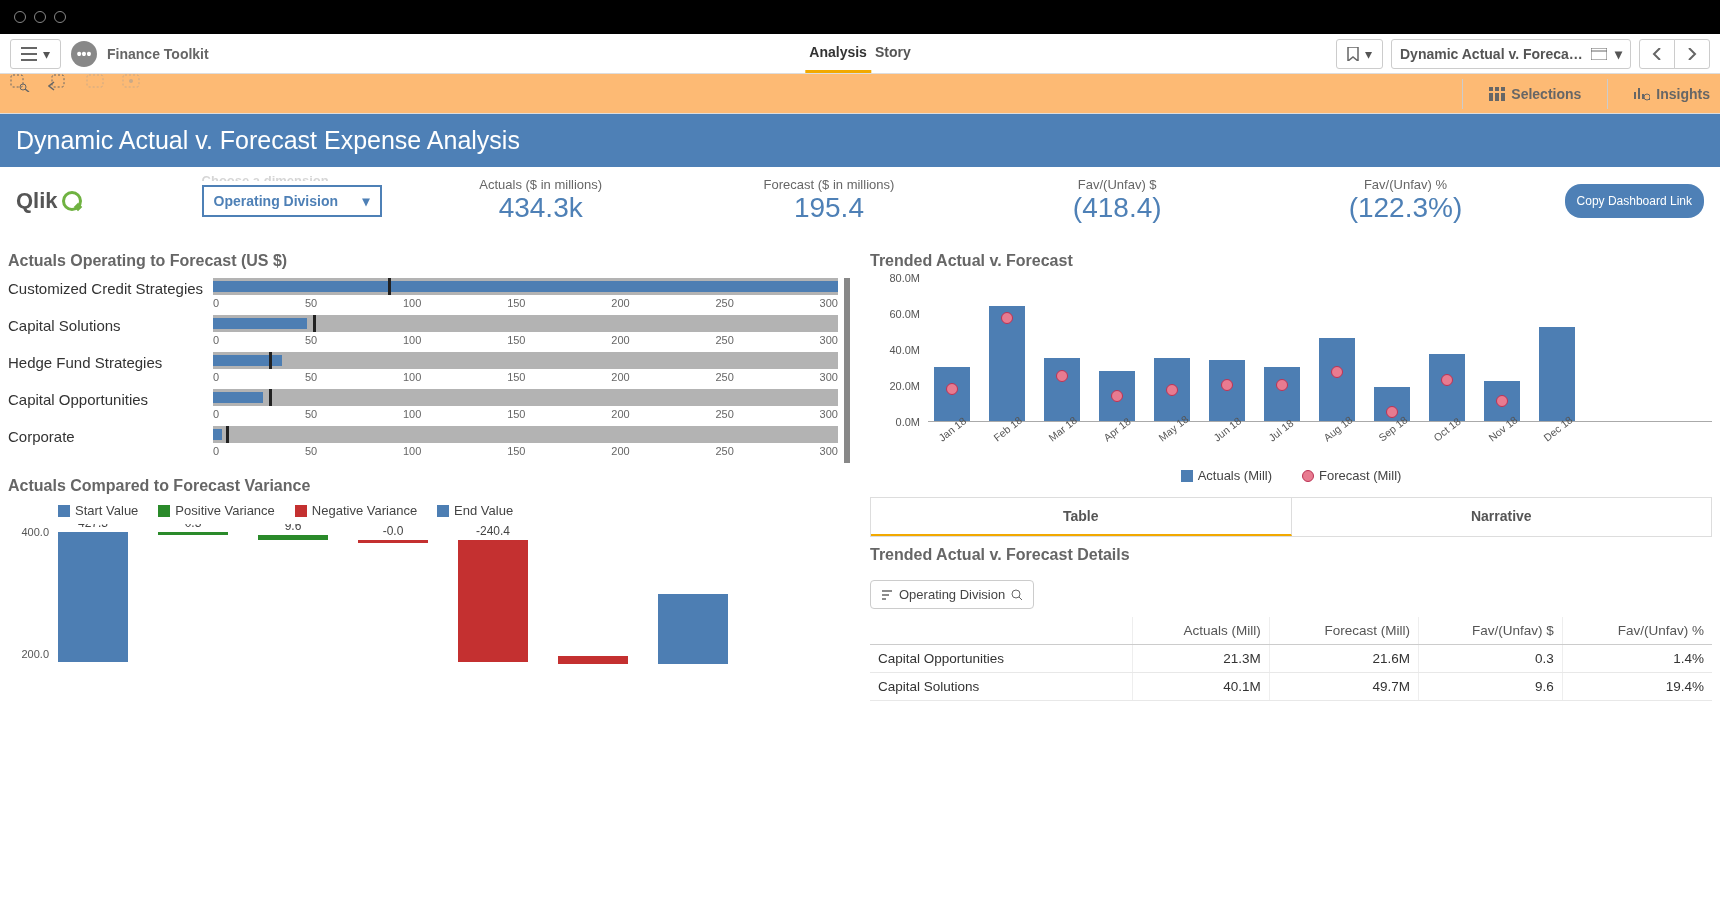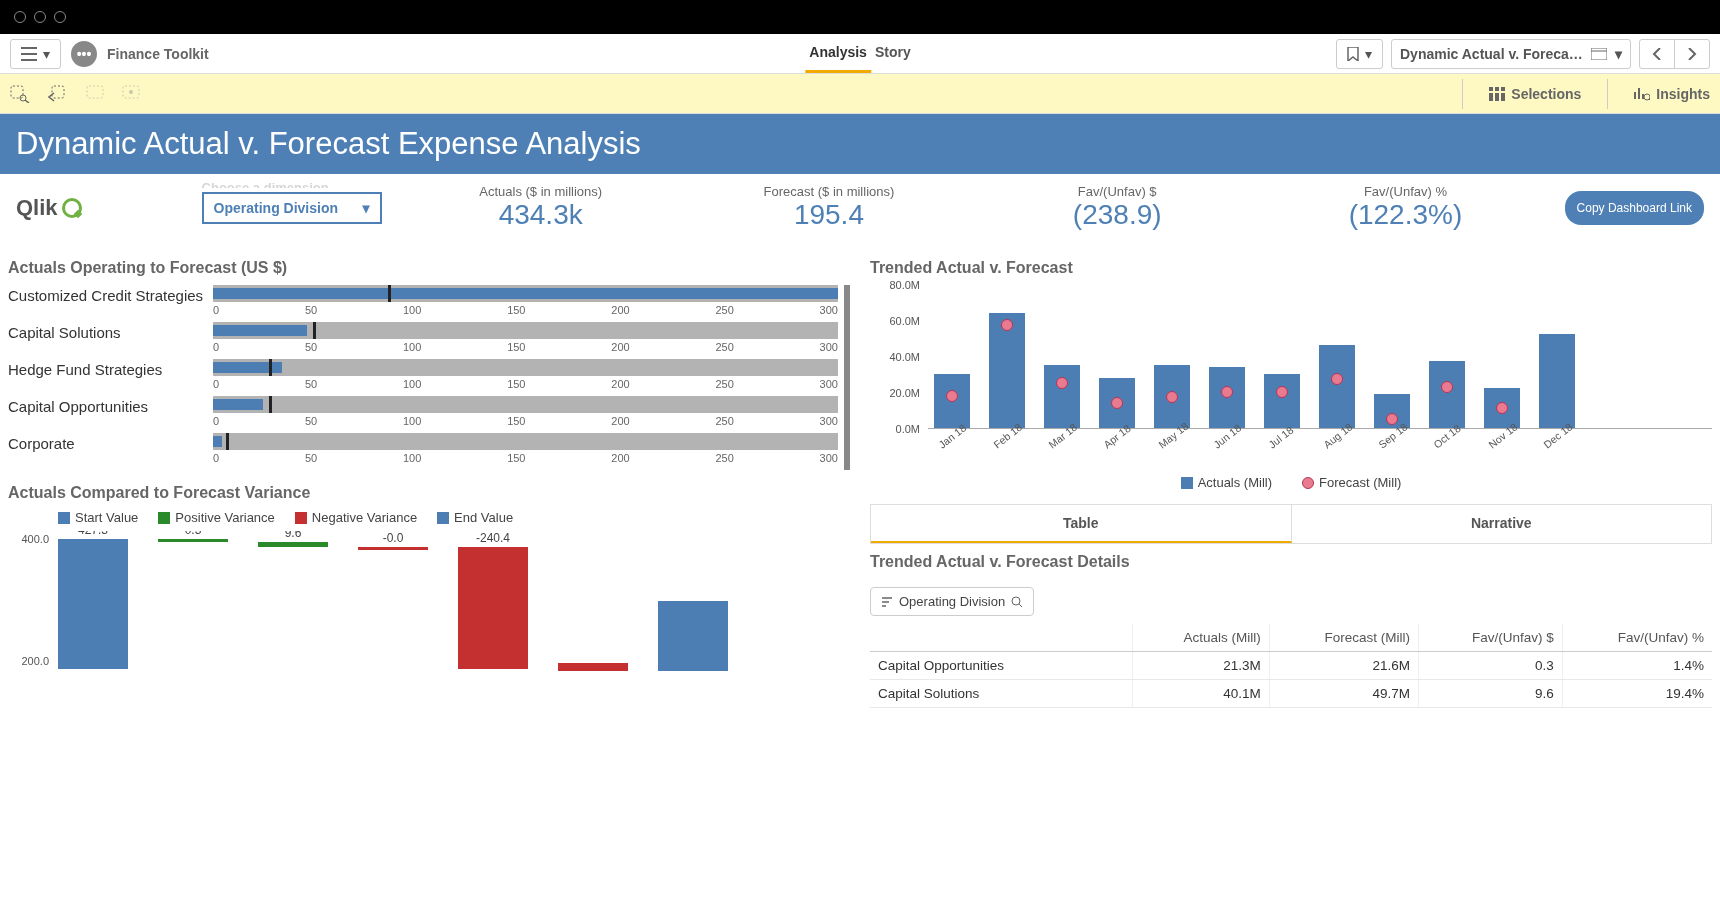--- a/index.html
+++ b/index.html
@@ -79,35 +79,35 @@
   border-radius: 3px;
 }
 .nav-arrow {
   border: 1px solid #ccc; width: 36px; height: 30px;
   display: flex; align-items: center; justify-content: center;
   cursor: pointer;
 }
 
 
 .sec-toolbar {
-  height: 40px; background: #fef9c3;
+  height: 40px; background: #fdba74;
   border-bottom: 1px solid #ddd;
-  display: flex; align-items: center;
+  display: flex; 
   padding: 0 10px; color: #666;
 }
 .sec-left { display: flex; gap: 18px; }
 .sec-right { margin-left: auto; display: flex; gap: 26px; align-items: center; }
 .sec-item { display: flex; align-items: center; gap: 6px; font-weight: 600; cursor: pointer; }
 .divider { width: 1px; height: 30px; background: #ccc; }
 
 
 .title-bar {
   background: #4e80b6;
   color: #fff;
-  font-size: 31px;
+  font-size: 25px;
   font-weight: 400;
   padding: 12px 16px;
 }
 
 
 .kpi-row {
   display: flex; align-items: center;
   padding: 10px 16px; gap: 30px;
 }
 .logo { font-size: 22px; font-weight: 700; color: #555; display: flex; align-items: center; gap: 4px; }
@@ -328,21 +328,21 @@
   <div class="kpi">
     <div class="kpi-label">Actuals ($ in millions)</div>
     <div class="kpi-value">434.3k</div>
   </div>
   <div class="kpi">
     <div class="kpi-label">Forecast ($ in millions)</div>
     <div class="kpi-value">195.4</div>
   </div>
   <div class="kpi">
     <div class="kpi-label">Fav/(Unfav) $</div>
-    <div class="kpi-value">(238.9)</div>
+    <div class="kpi-value">(418.4)</div>
   </div>
   <div class="kpi">
     <div class="kpi-label">Fav/(Unfav) %</div>
     <div class="kpi-value">(122.3%)</div>
   </div>
   <button class="copy-btn">Copy Dashboard Link</button>
 </div>
 
 <div class="content">
 

